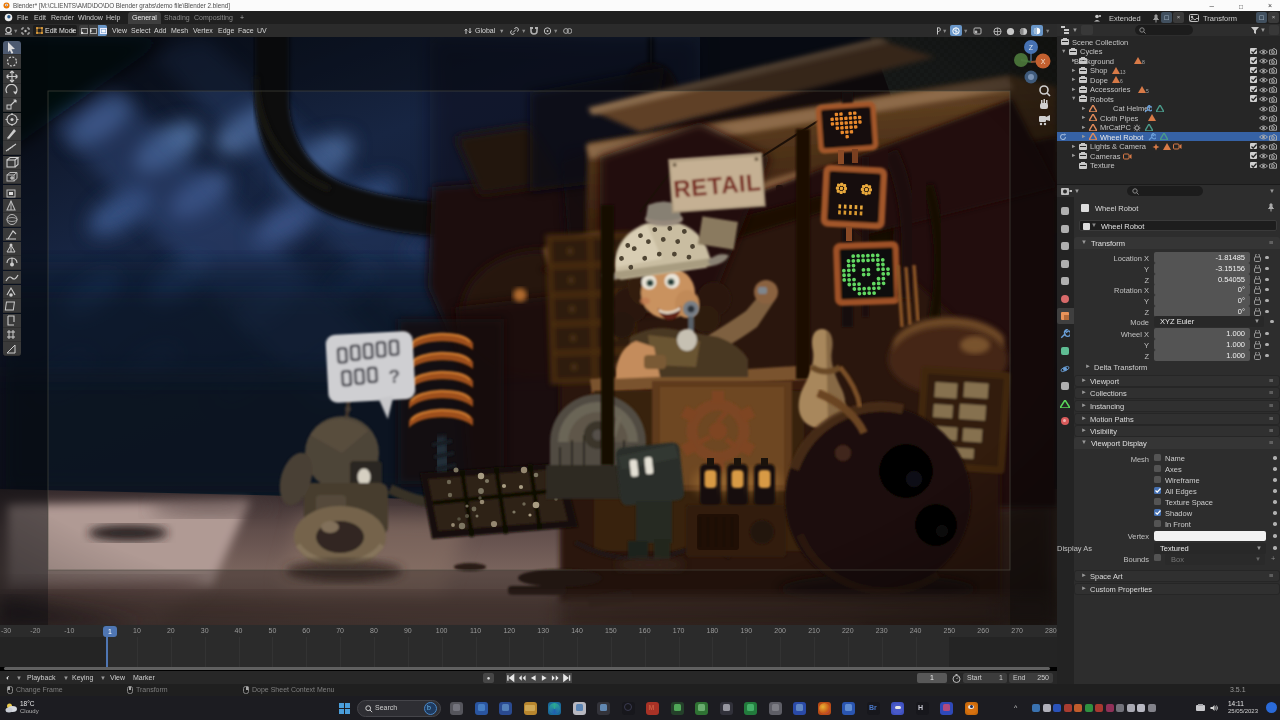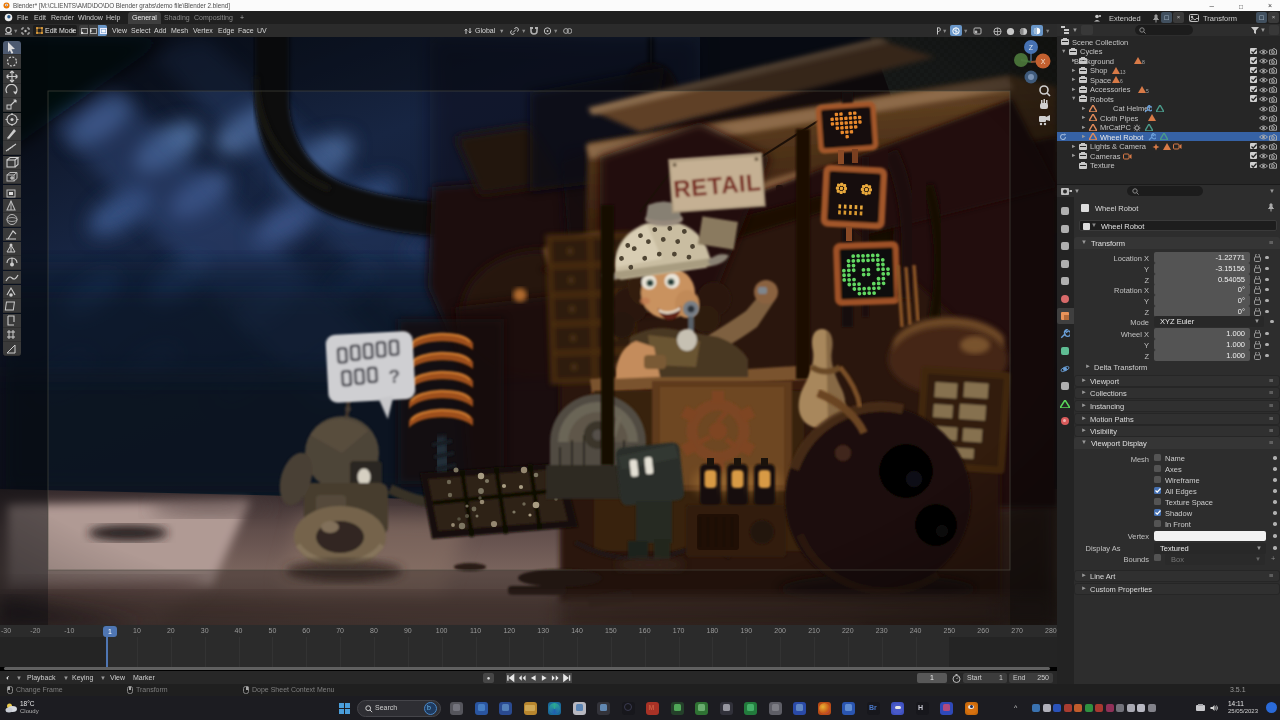--- a/index.html
+++ b/index.html
@@ -1059,21 +1059,21 @@
 <svg class="abs" style="left:212px;top:43.0px" width="8" height="7" viewBox="0 0 8 7">
       <path d="M0.5,2 L3,2 L4,0.8 L6,0.8 L7,2 L7.5,2 L7.5,6.2 L0.5,6.2 Z" fill="none" stroke="#b0b0b0" stroke-width="0.9"></path>
       <circle cx="4" cy="4" r="1.4" fill="none" stroke="#b0b0b0" stroke-width="0.9"></circle>
     </svg>
 <span class="abs" style="left:14px;top:52.0px;color:#999;font-size:5.5px">►</span>
 <svg class="abs" style="left:22px;top:52.0px" width="8" height="7">
       <rect x="0" y="1" width="8" height="6" rx="1" fill="#c8c8c8"></rect>
       <rect x="2" y="0" width="4" height="2" fill="#c8c8c8"></rect>
       <rect x="1" y="3" width="6" height="1" fill="#262626"></rect>
     </svg>
-<span class="abs" style="left:33px;top:51.5px;color:#c4c4c4">Space</span>
+<span class="abs" style="left:33px;top:51.5px;color:#c4c4c4">Dope</span>
 <svg class="abs" style="left:55px;top:52.0px" width="8" height="7">
       <polygon points="4,0 8,7 0,7" fill="#d87a47"></polygon>
     </svg>
 <span class="abs" style="left:63px;top:54.0px;font-size:5px;color:#aaa">6</span>
 <div class="abs" style="left:193px;top:52.0px;width:6.5px;height:6.5px;background:#cfcfcf;border-radius:1px"></div>
 <svg class="abs" style="left:193.5px;top:53.0px" width="6" height="5">
       <polyline points="0.5,2.5 2.2,4.2 5.5,0.5" fill="none" stroke="#222" stroke-width="1.3"></polyline>
     </svg>
 <svg class="abs" style="left:202px;top:53.0px" width="9" height="6" viewBox="0 0 9 6">
       <path d="M0.5,3 Q4.5,-1 8.5,3 Q4.5,7 0.5,3 Z" fill="none" stroke="#b0b0b0" stroke-width="0.9"></path>
@@ -1321,21 +1321,21 @@
 <div class="abs" style="left:22px;top:196px;width:198px;height:11px;background:#1d1d1d;border-radius:2px;border:1px solid #3a3a3a"></div>
 <div class="abs" style="left:26px;top:198.5px;width:7px;height:7px;background:#ddd;border-radius:1px"></div>
 <span class="abs" style="left:34px;top:198px;color:#888;font-size:6px">▼</span>
 <span class="abs" style="left:44px;top:197.5px;color:#e0e0e0">Wheel Robot</span>
 <div class="abs" style="left:17px;top:213px;width:206px;height:12px;background:#353535;border-radius:3px 3px 0 0"></div>
 <span class="abs" style="left:24px;top:215px;color:#999;font-size:6px">▼</span>
 <span class="abs" style="left:34px;top:214.5px;color:#e0e0e0">Transform</span>
 <span class="abs" style="left:212px;top:214px;color:#888">≡</span>
 <span class="abs" style="left:0;top:229.5px;width:92px;text-align:right;color:#c0c0c0">Location X</span>
 <div class="abs" style="left:97px;top:228px;width:96px;height:10.5px;background:#545454;border-radius:2px;color:#f0f0f0">
-      <span style="position:absolute;right:5px;top:1.2px">-1.22771</span>
+      <span style="position:absolute;right:5px;top:1.2px">-1.81485</span>
     </div>
 <svg class="abs" style="left:197px;top:229.5px" width="7" height="8">
       <rect x="0.5" y="3" width="6" height="4.5" rx="1" fill="none" stroke="#999"></rect>
       <path d="M1.5,3 V1.8 A1.6,1.8 0 0,1 5.5,1.8 V3" fill="none" stroke="#999"></path>
     </svg>
 <div class="abs" style="left:208px;top:231.5px;width:3.5px;height:3.5px;background:#b0b0b0;border-radius:50%"></div>
 <span class="abs" style="left:0;top:240.5px;width:92px;text-align:right;color:#c0c0c0">Y</span>
 <div class="abs" style="left:97px;top:239px;width:96px;height:10.5px;background:#545454;border-radius:2px;color:#f0f0f0">
       <span style="position:absolute;right:5px;top:1.2px">-3.15156</span>
     </div>
@@ -1463,36 +1463,36 @@
       <polyline points="0.5,2.5 2.2,4.2 5.5,0.5" fill="none" stroke="#fff" stroke-width="1.2"></polyline>
     </svg>
 <span class="abs" style="left:108px;top:484.5px;color:#cccccc">Shadow</span>
 <div class="abs" style="left:216px;top:487px;width:3.5px;height:3.5px;background:#b0b0b0;border-radius:50%"></div>
 <div class="abs" style="left:97px;top:496px;width:7px;height:7px;background:#545454;border-radius:1.5px"></div>
 <span class="abs" style="left:108px;top:495.5px;color:#cccccc">In Front</span>
 <div class="abs" style="left:216px;top:498px;width:3.5px;height:3.5px;background:#b0b0b0;border-radius:50%"></div>
 <span class="abs" style="left:0;top:508px;width:92px;text-align:right;color:#c0c0c0">Vertex</span>
 <div class="abs" style="left:97px;top:507px;width:112px;height:10px;background:#f2f2f2;border-radius:2px"></div>
 <div class="abs" style="left:216px;top:510px;width:3.5px;height:3.5px;background:#b0b0b0;border-radius:50%"></div>
-<span class="abs" style="left:0;top:520px;width:92px;text-align:center;color:#c0c0c0">Display As</span>
+<span class="abs" style="left:0;top:520px;width:92px;text-align:left;color:#c0c0c0">Display As</span>
 <div class="abs" style="left:97px;top:519px;width:112px;height:10.5px;background:#282828;border-radius:2px;color:#e8e8e8">
       <span style="position:absolute;left:6px;top:1.2px">Textured</span>
       <span style="position:absolute;right:4px;top:2px;color:#999;font-size:6px">▼</span>
     </div>
 <div class="abs" style="left:216px;top:522px;width:3.5px;height:3.5px;background:#b0b0b0;border-radius:50%"></div>
 <span class="abs" style="left:0;top:531px;width:92px;text-align:right;color:#c0c0c0">Bounds</span>
 <div class="abs" style="left:97px;top:530px;width:7px;height:7px;background:#545454;border-radius:1.5px"></div>
 <div class="abs" style="left:108px;top:530px;width:100px;height:10.5px;background:#2a2a2a;border-radius:2px;color:#777">
       <span style="position:absolute;left:6px;top:1.2px">Box</span>
       <span style="position:absolute;right:4px;top:2px;color:#666;font-size:6px">▼</span>
     </div>
 <span class="abs" style="left:214px;top:530px;color:#888">+</span>
 <div class="abs" style="left:17px;top:546px;width:206px;height:12px;background:#303030;border-radius:3px;border:1px solid #262626"></div>
 <span class="abs" style="left:24px;top:548px;color:#999;font-size:6px">►</span>
-<span class="abs" style="left:33px;top:547.5px;color:#dadada">Line Art</span>
+<span class="abs" style="left:33px;top:547.5px;color:#dadada">Space Art</span>
 <span class="abs" style="left:212px;top:547px;color:#888">≡</span>
 <div class="abs" style="left:17px;top:559px;width:206px;height:12px;background:#303030;border-radius:3px;border:1px solid #262626"></div>
 <span class="abs" style="left:24px;top:561px;color:#999;font-size:6px">►</span>
 <span class="abs" style="left:33px;top:560.5px;color:#dadada">Custom Properties</span>
 </div>
 <div id="statusbar" class="abs">
 <svg class="abs" style="left:7px;top:2px" width="6" height="8" viewBox="0 0 6 8">
       <rect x="0.5" y="0.5" width="5" height="7" rx="2" fill="none" stroke="#888"></rect>
       <rect x="0.5" y="0.5" width="2.5" height="3.5" fill="#aaa"></rect>
     </svg>

